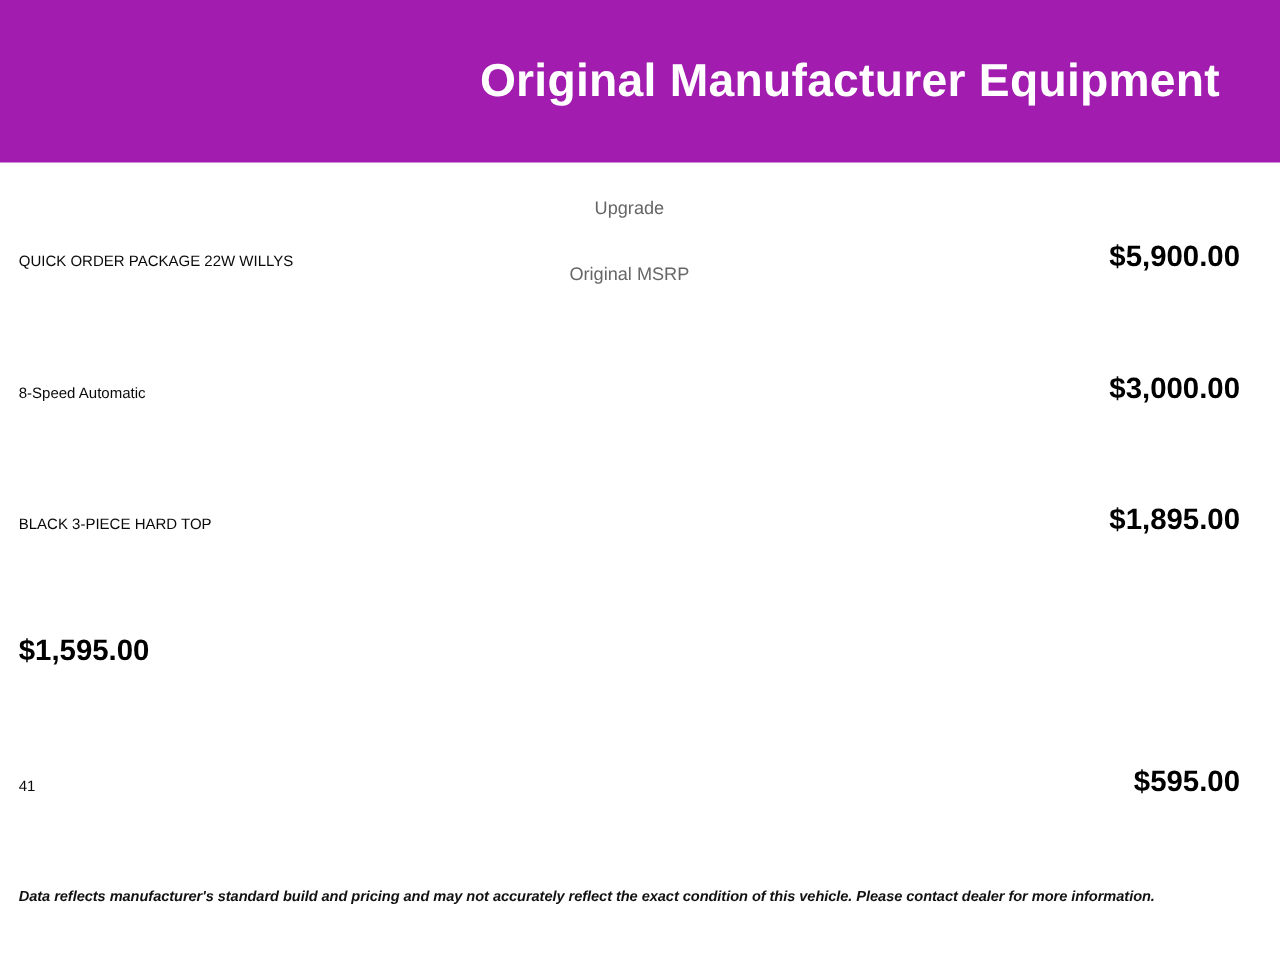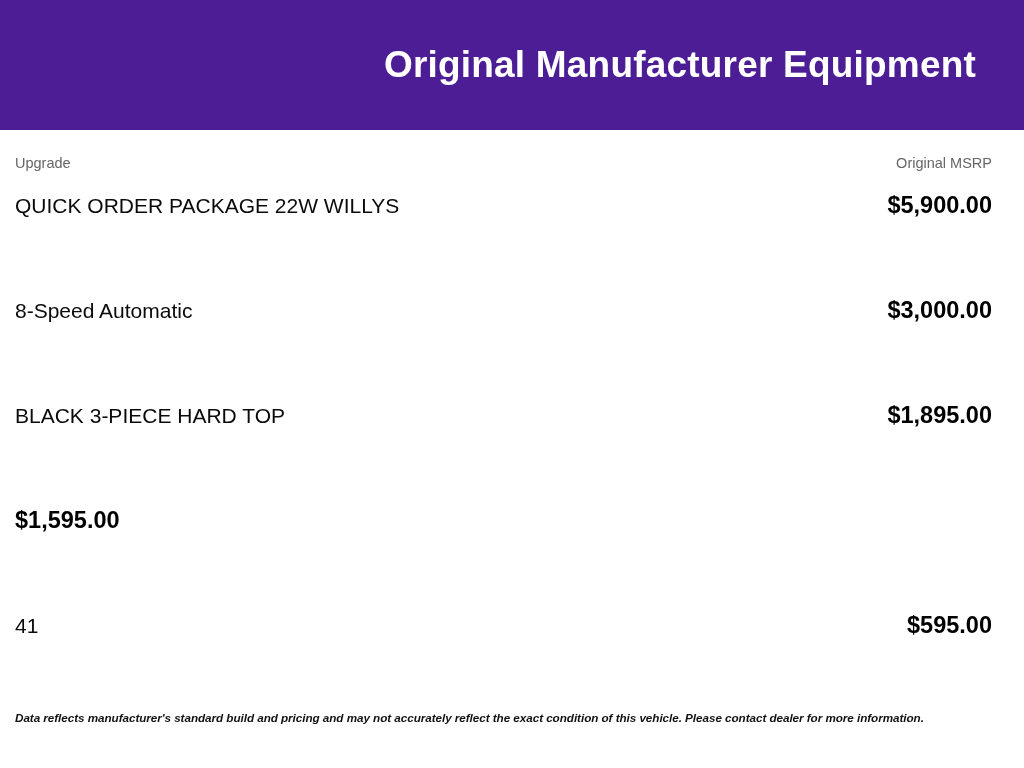--- a/index.html
+++ b/index.html
@@ -18,21 +18,21 @@
     width: 1024px;
     height: 768px;
     background: #ffffff;
     overflow: hidden;
   }
 
   
   .banner {
     width: 100%;
     height: 130px;
-    background: #4c1d95;
+    background: #a21caf;
     display: flex;
     align-items: center;
     justify-content: flex-end;
   }
 
   .banner-title {
     color: #ffffff;
     font-size: 37px;
     font-weight: bold;
     letter-spacing: 0.2px;
@@ -42,24 +42,25 @@
   }
 
   
   .equipment-table {
     width: 100%;
     padding: 0 32px 0 15px;
   }
 
   .table-head {
     display: flex;
-    align-items: flex-end;
+    align-items: center;
     justify-content: space-between;
     height: 40px;
     padding-top: 30px;
+    flex-direction: column;
   }
 
   .col-head {
     font-size: 14.5px;
     color: #666666;
     font-weight: normal;
     line-height: 1;
   }
 
   .col-head.right { text-align: right; margin-top: 38px; }
@@ -69,21 +70,21 @@
   }
 
   .row {
     display: flex;
     align-items: baseline;
     justify-content: space-between;
     height: 105px;
   }
 
   .row-label {
-    font-size: 21px;
+    font-size: 12px;
     color: #0a0a0a;
     font-weight: normal;
     line-height: 1;
     white-space: nowrap;
   }
 
   .row-price {
     font-size: 23.5px;
     color: #000000;
     font-weight: bold;

